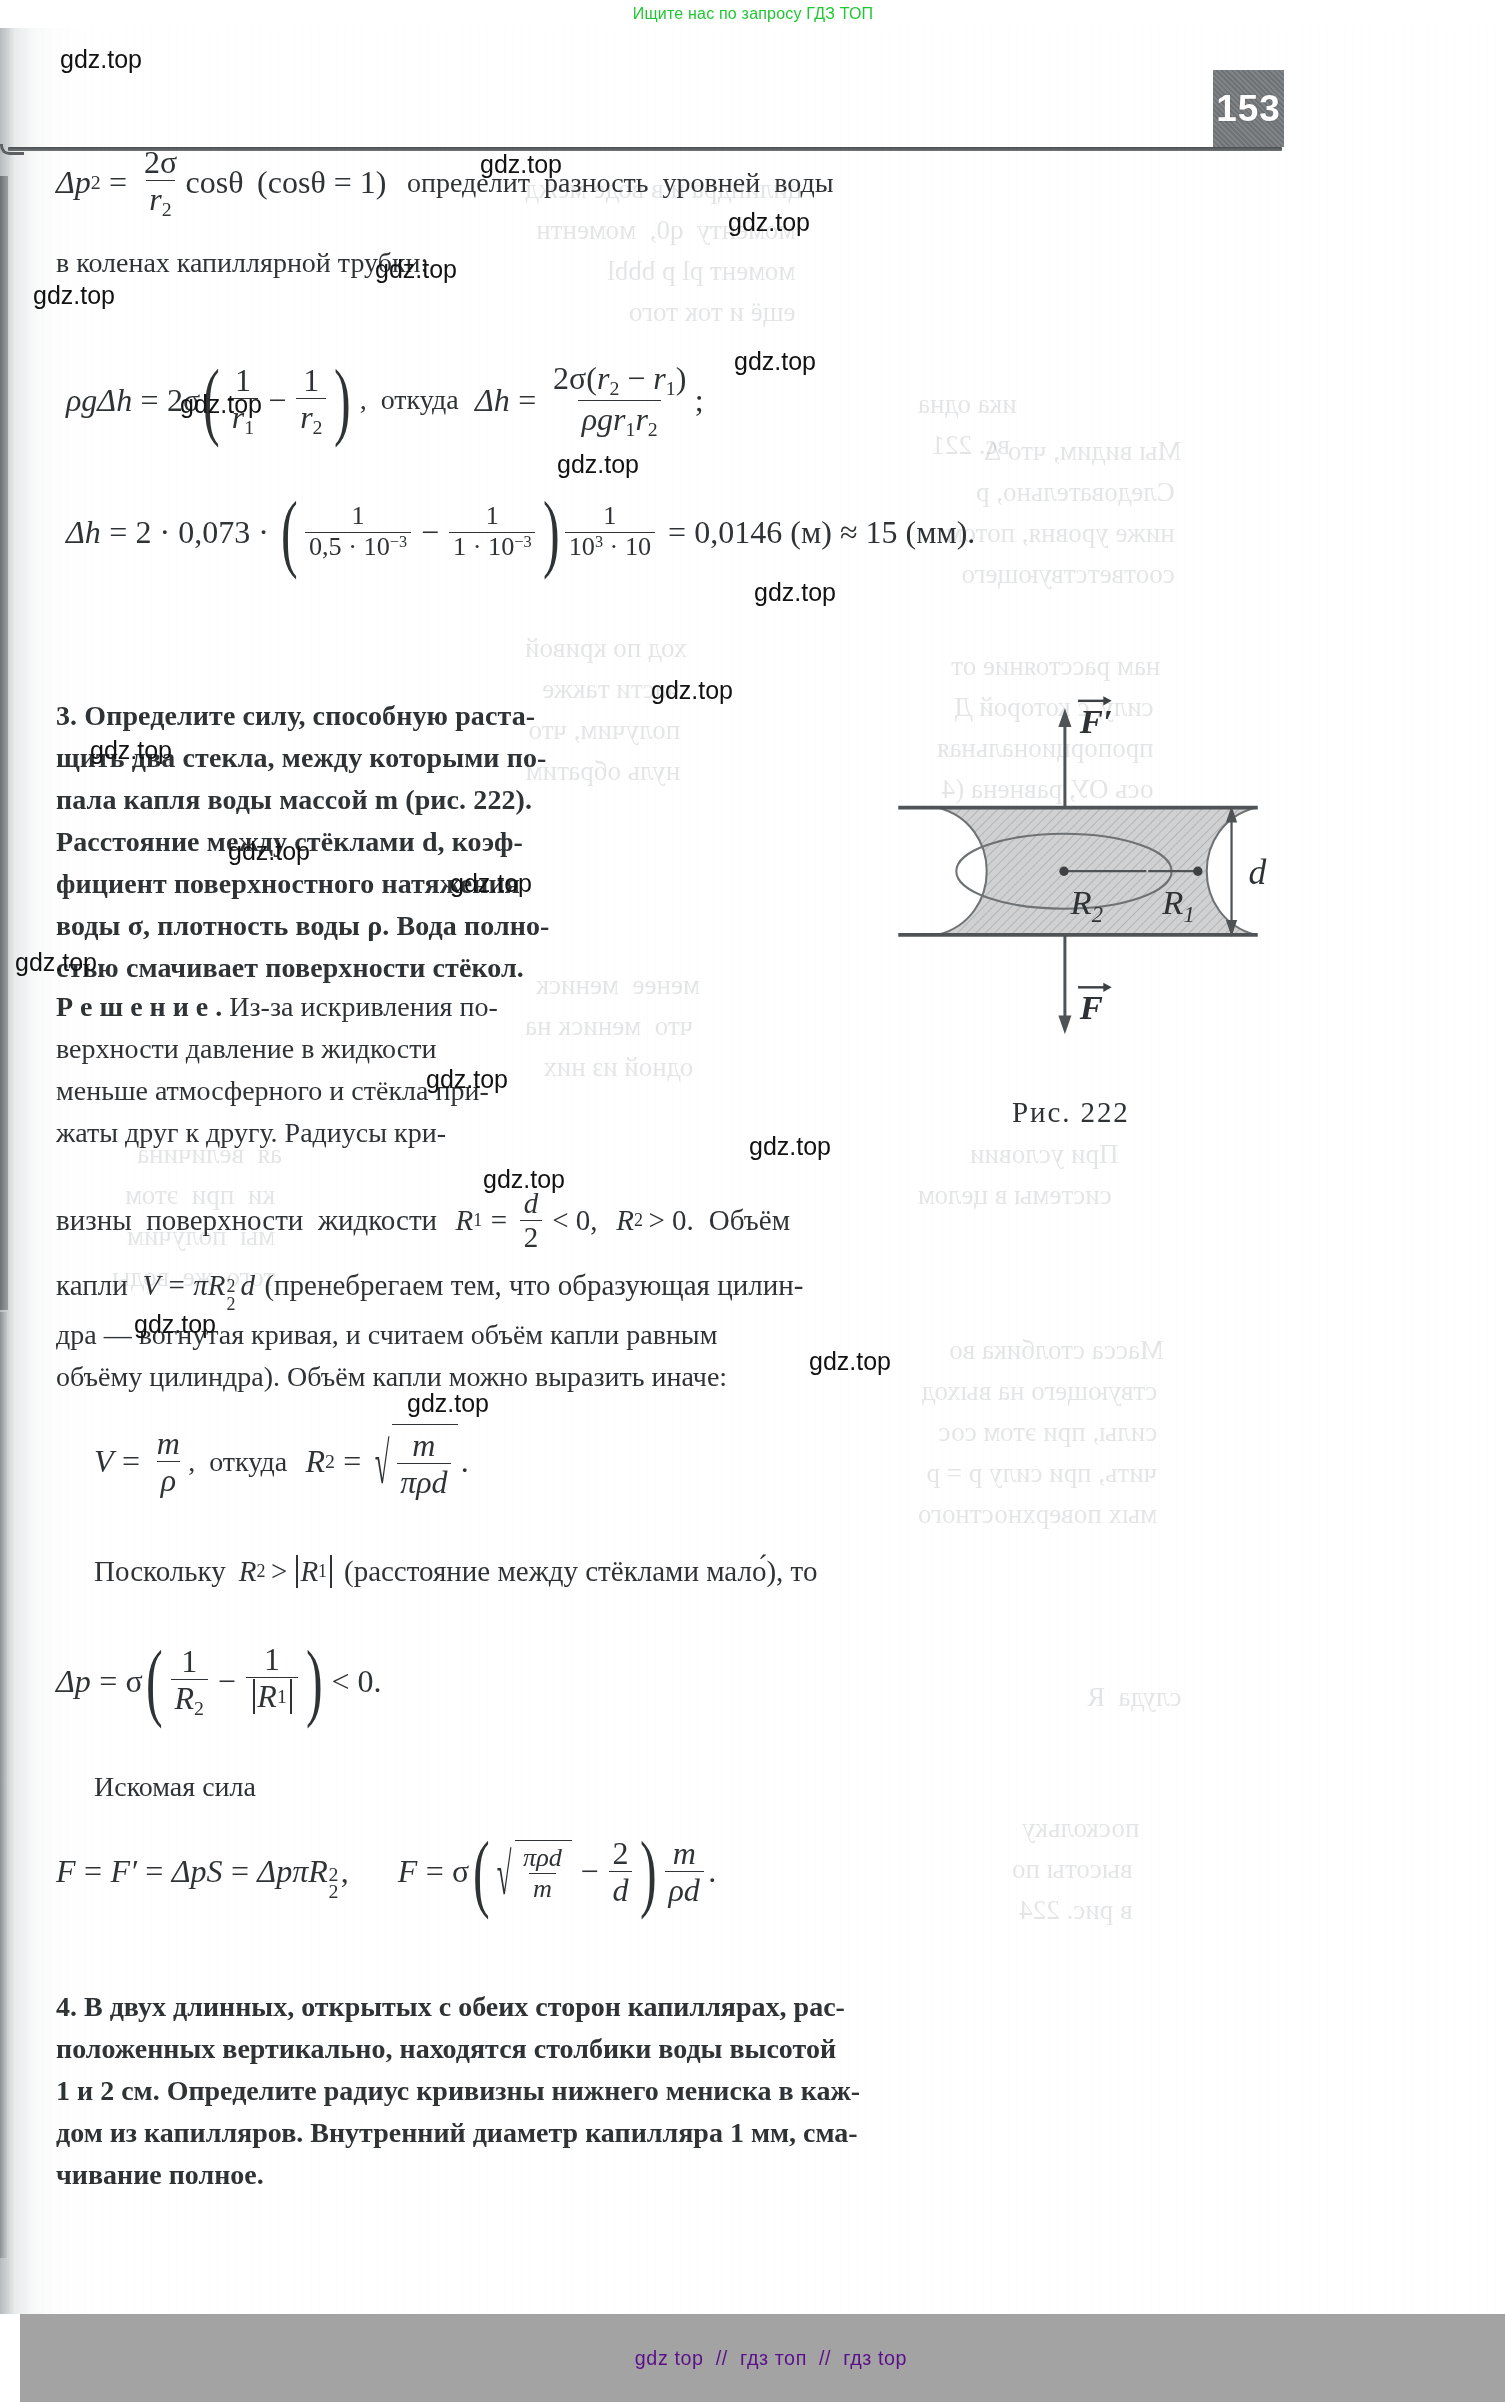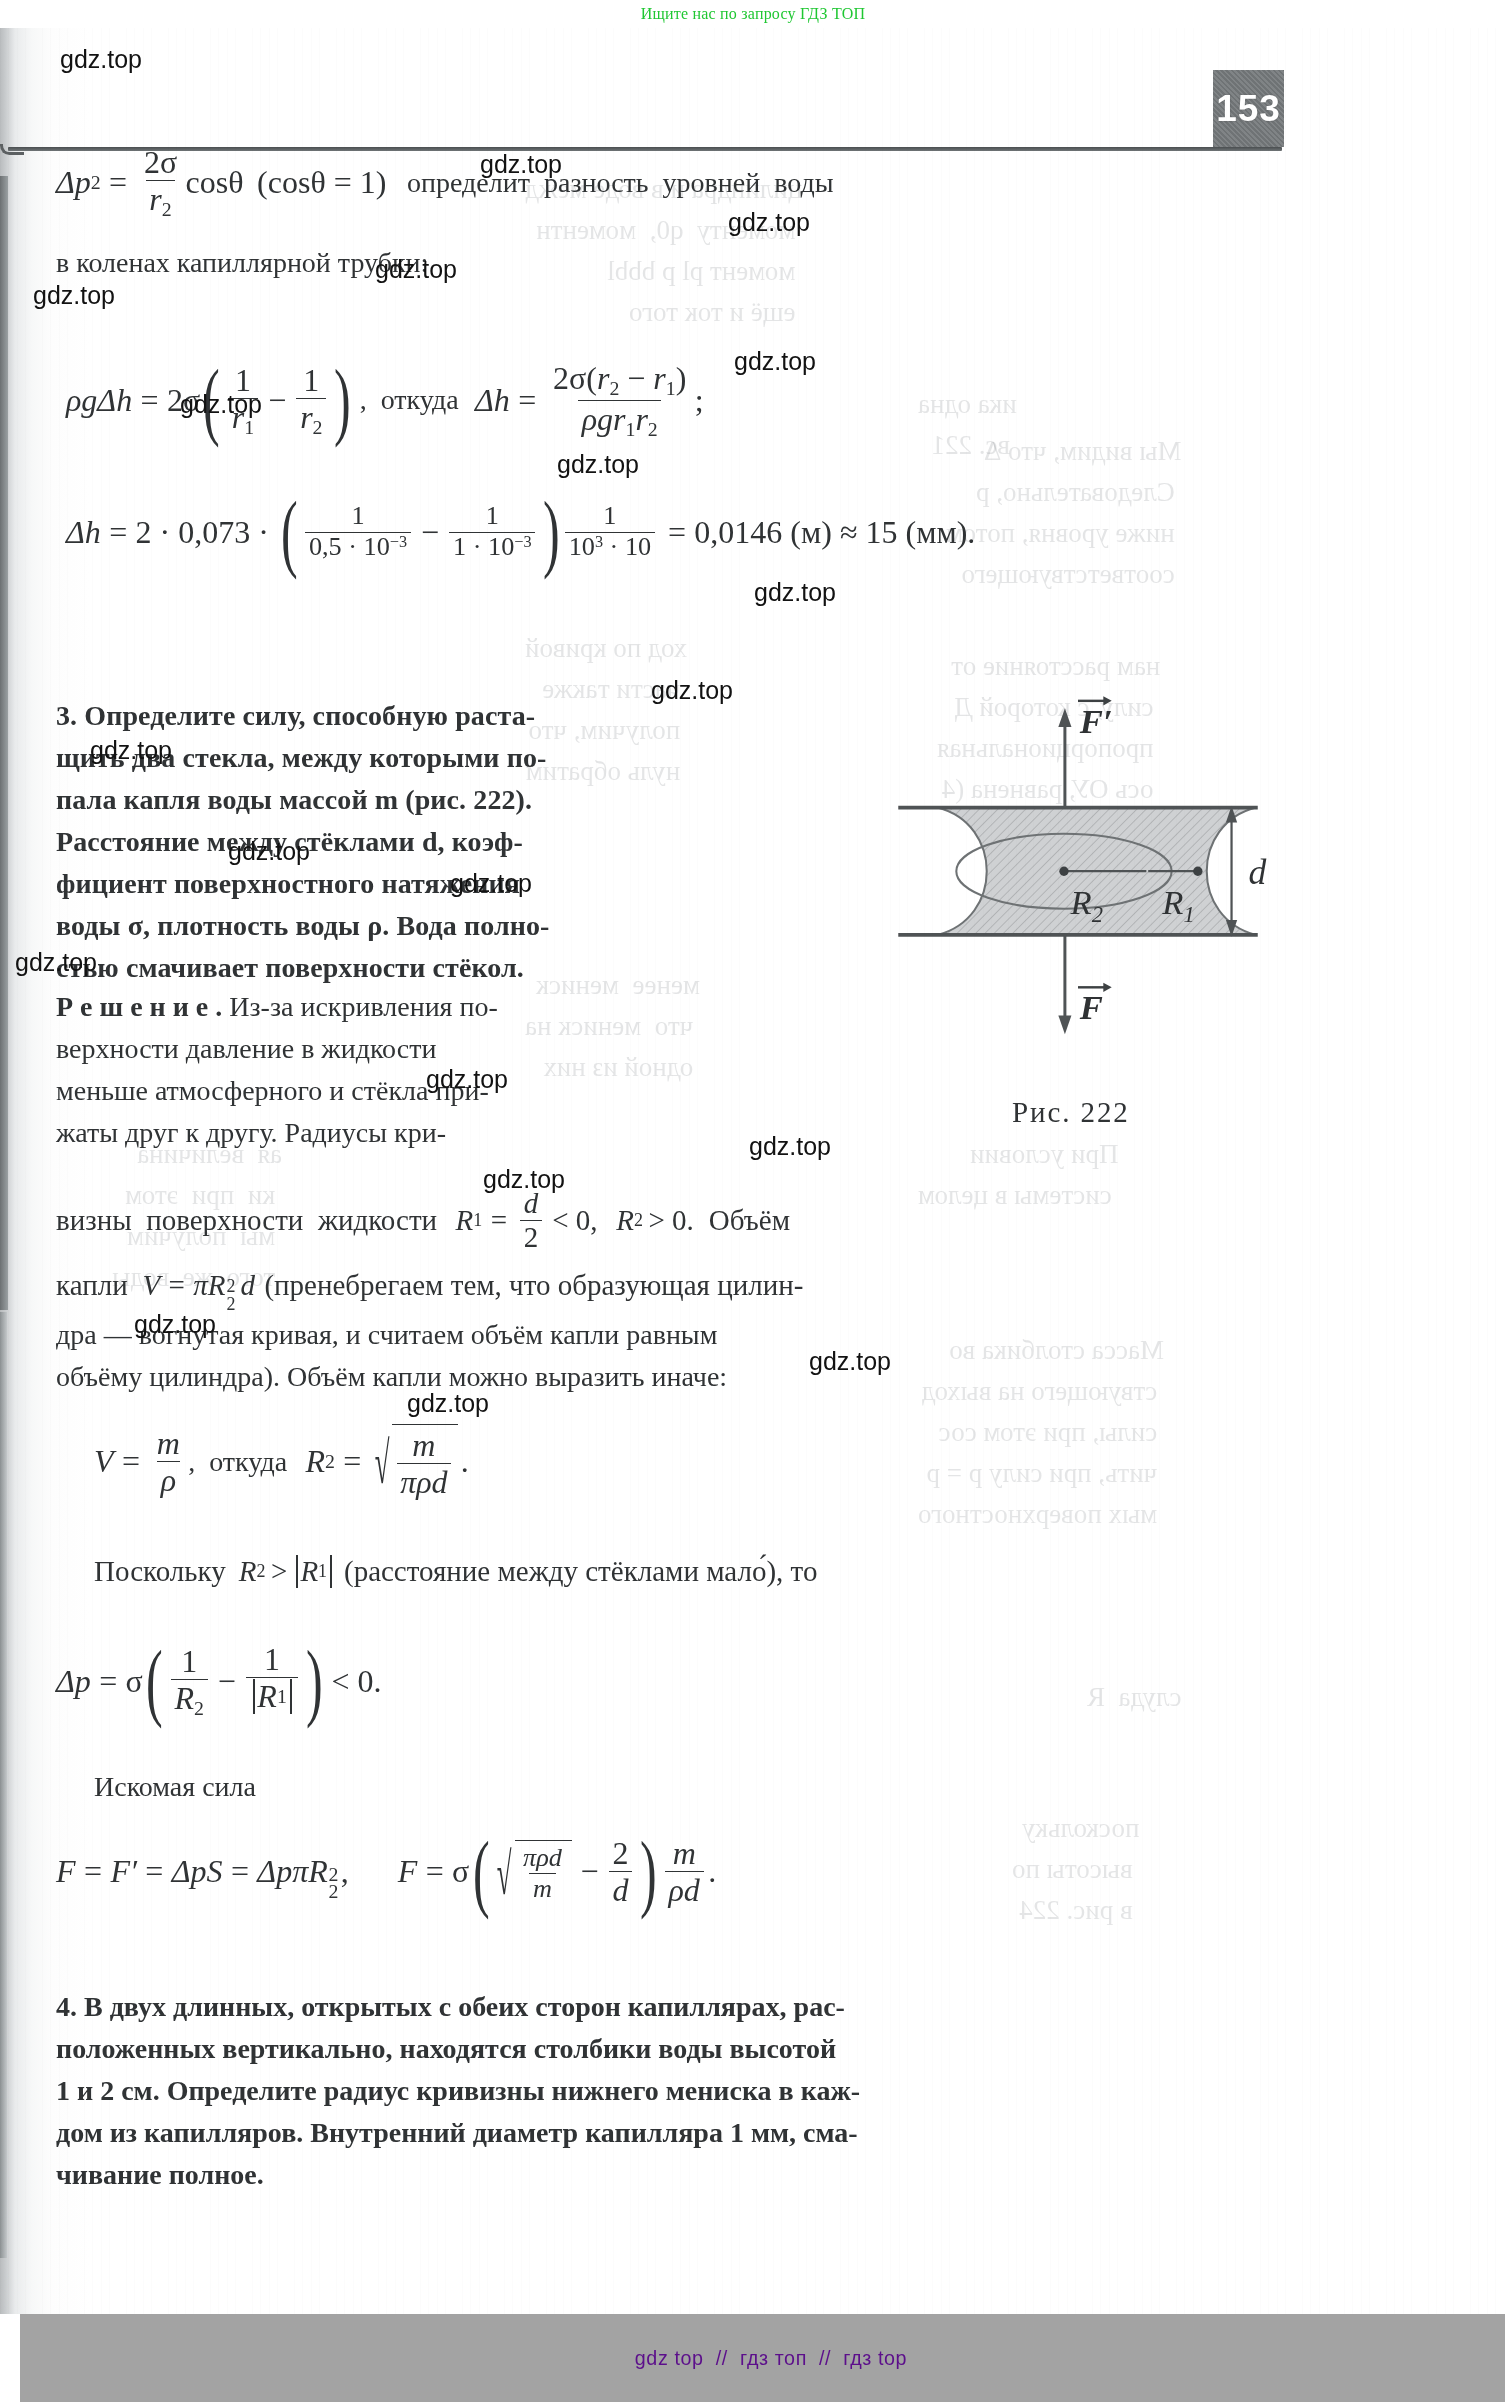--- a/index.html
+++ b/index.html
@@ -18,21 +18,21 @@
 
   
   .promo-bar {
     position: absolute; left: 0; top: 0;
     width: 1506px; height: 28px;
     display: flex; align-items: center; justify-content: center;
     background: #ffffff;
   }
   .promo-text {
     color: #1fc732;
-    font-family: Liberation Serif, serif;
+    font-family: Liberation Sans, sans-serif;
     font-size: 16px;
     letter-spacing: 0.2px;
     white-space: nowrap;
   }
 
   
   .scan {
     position: absolute;
     left: 0; top: 28px;
     width: 1506px; height: 2286px;

